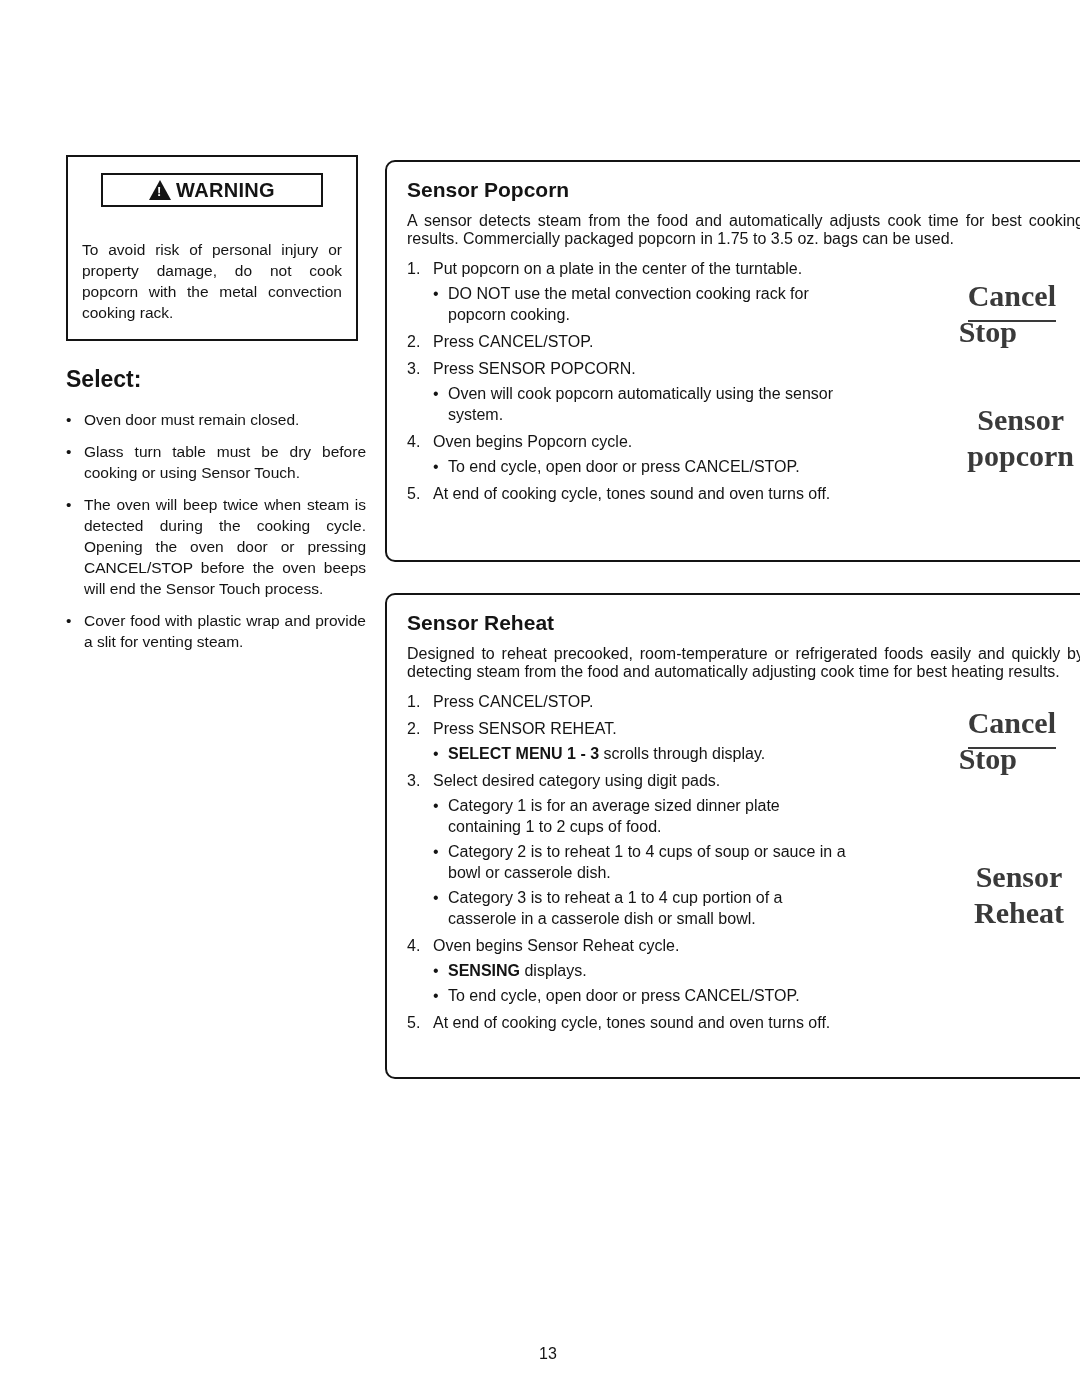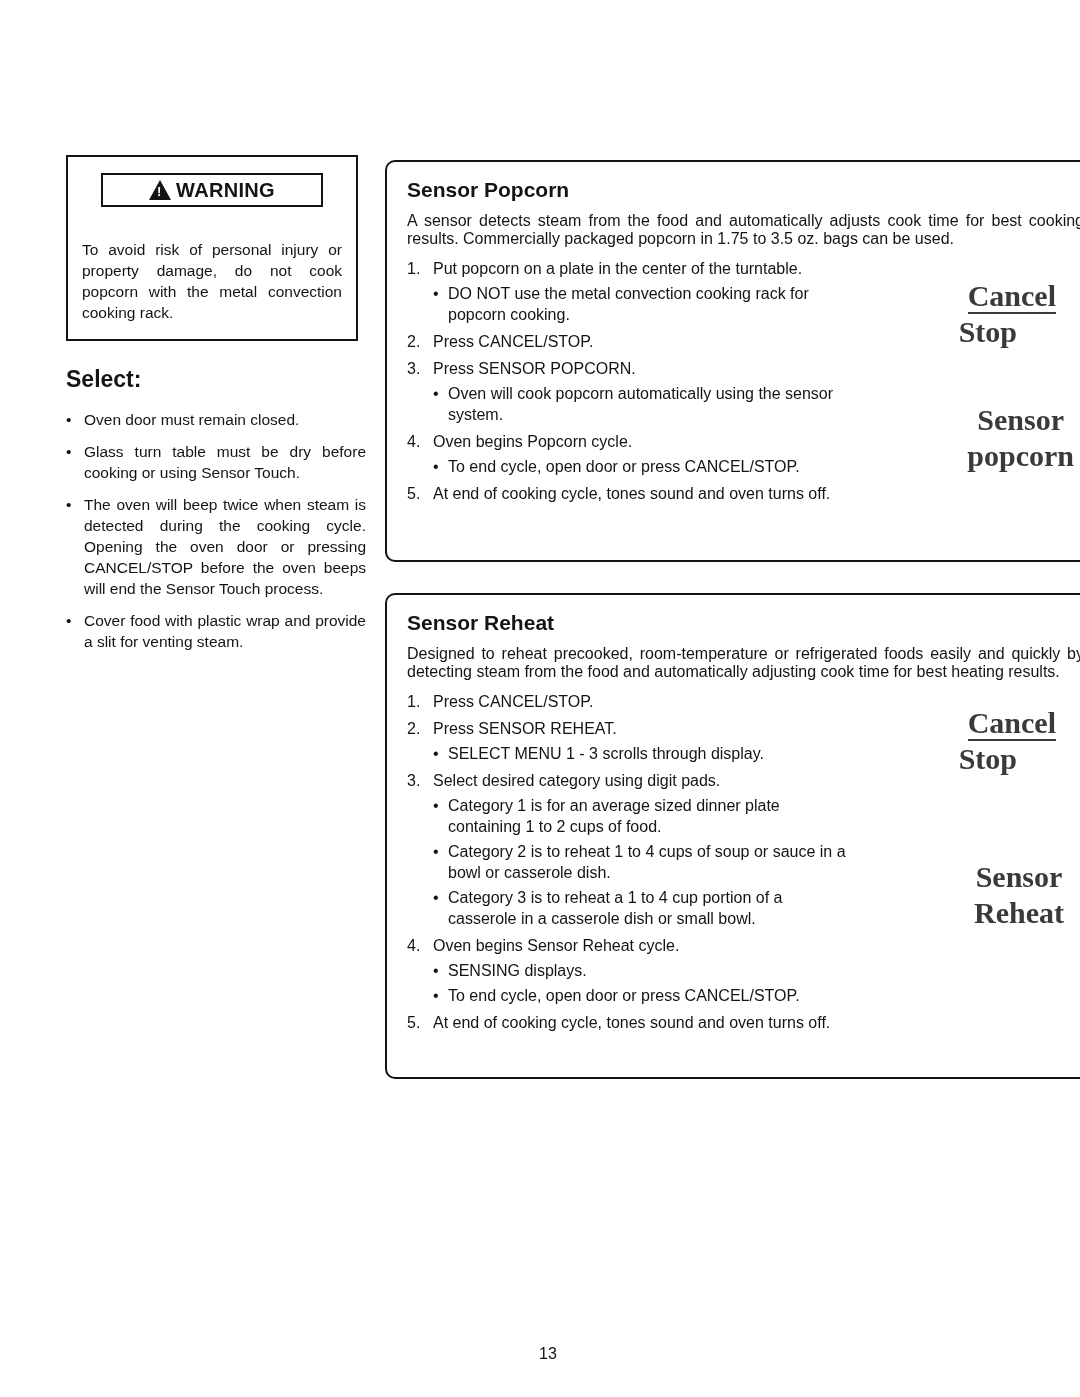--- a/index.html
+++ b/index.html
@@ -43,28 +43,28 @@
   .step{display:flex;font-size:16px;line-height:21px;margin-top:6px;}
   .step .n{width:26px;flex:none;}
   .step .t{flex:1;}
   .sub{display:flex;font-size:16px;line-height:21px;margin-top:4px;padding-left:26px;}
   .sub .b{width:15px;flex:none;}
   .sub .t{flex:1;}
 
   
   .key{position:absolute;text-align:center;font-family:"Liberation Serif",serif;font-weight:bold;color:#3a3a3a;}
   .key .w{font-size:30px;line-height:36px;display:block;}
-  .key .u{border-bottom:2px solid #3a3a3a;padding-bottom:0px;margin-left:48px;}
+  .key .u{border-bottom:2px solid #3a3a3a;padding-bottom:8px;margin-left:48px;}
   #popcorn-cancel{right:48px;top:116px;}
   #popcorn-key{right:30px;top:240px;}
   #reheat-cancel{right:48px;top:110px;}
   #reheat-key{right:40px;top:264px;}
 
   .pagenum{position:absolute;left:16px;right:0;top:1345px;text-align:center;font-size:16px;}
-  b{font-weight:normal;margin-top:32px;}
+  b{font-weight:bold;margin-top:32px;}
 </style>
 </head>
 <body>
 
 <div class="warning-box">
   <div class="warning-header">
     <span class="tri">
         <span class="tri-bang">!</span>
       </span>
     <span class="warning-title">WARNING</span>

